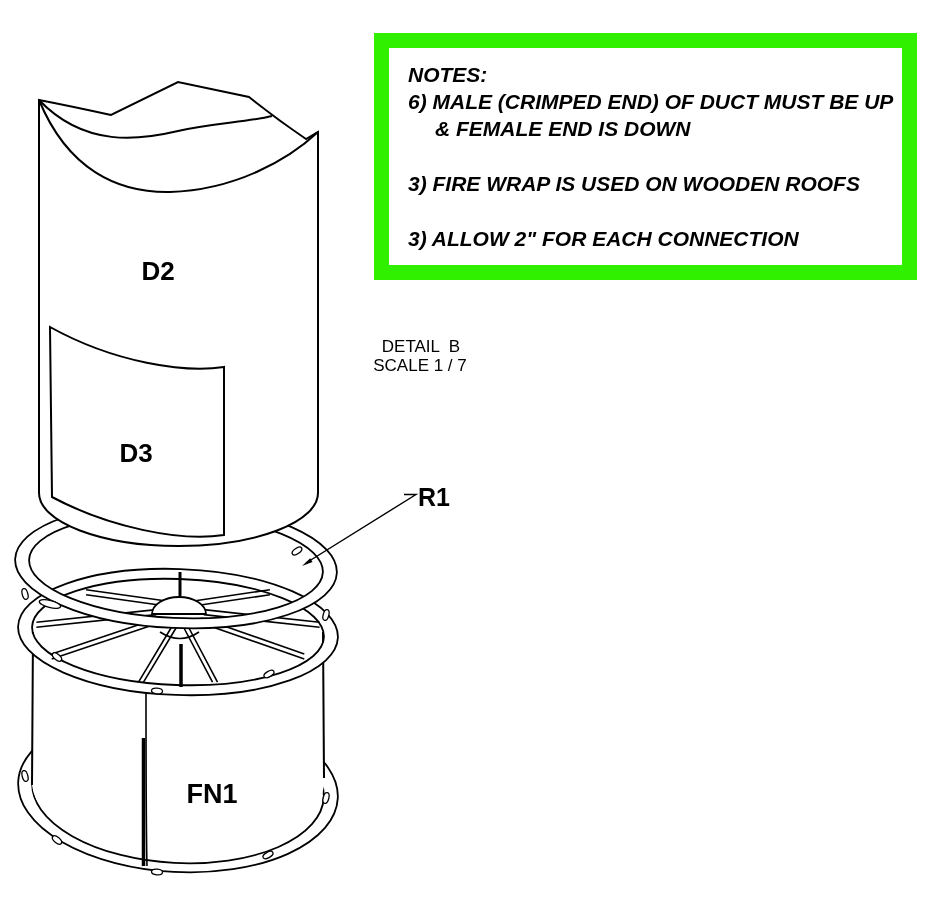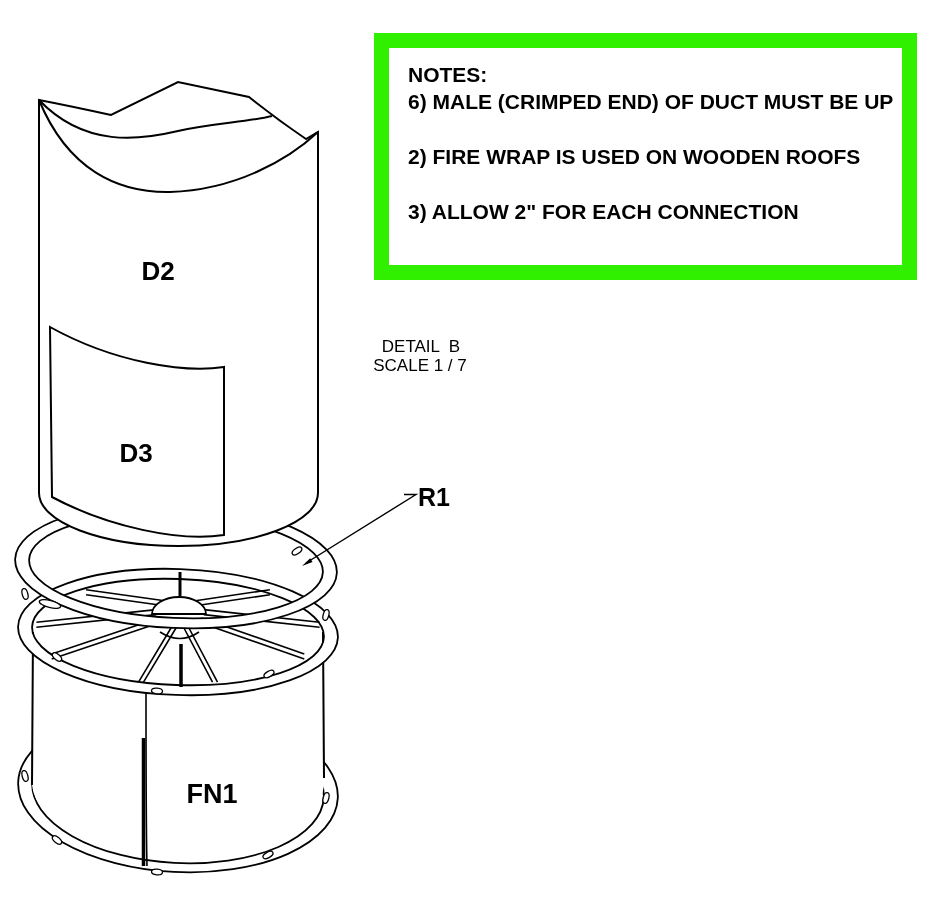--- a/index.html
+++ b/index.html
@@ -43,20 +43,21 @@
     width: 543px;
     height: 247px;
     box-sizing: border-box;
     border: 15px solid #30F000;
     background: #FFFFFF;
     padding: 13px 10px 0 19px;
     font-weight: bold;
     font-size: 21px;
     line-height: 27px;
     color: #000000;
+    font-style: italic;
   }
   .note-line { white-space: nowrap; }
   .note-indent { padding-left: 27px; }
   .note-gap { height: 28px; }
 </style>
 </head>
 <body>
 
 <div id="stage">
 
@@ -150,19 +151,20 @@
     </g>
     <text class="part-label" x="418" y="506" style="font-size:25px">R1</text>
 
     <text class="detail-text" x="421" y="352" text-anchor="middle">DETAIL  B</text>
     <text class="detail-text" x="420" y="371" text-anchor="middle">SCALE 1 / 7</text>
   </svg>
 
   <div id="notes-box">
     <div class="note-line">NOTES:</div>
     <div class="note-line">6) MALE (CRIMPED END) OF DUCT MUST BE UP</div>
+    <div class="note-line note-indent">&amp; FEMALE END IS DOWN</div>
     <div class="note-gap"></div>
-    <div class="note-line">2) FIRE WRAP IS USED ON WOODEN ROOFS</div>
+    <div class="note-line">3) FIRE WRAP IS USED ON WOODEN ROOFS</div>
     <div class="note-gap"></div>
     <div class="note-line">3) ALLOW 2" FOR EACH CONNECTION</div>
   </div>
 
 </div>
 
 </body></html>

